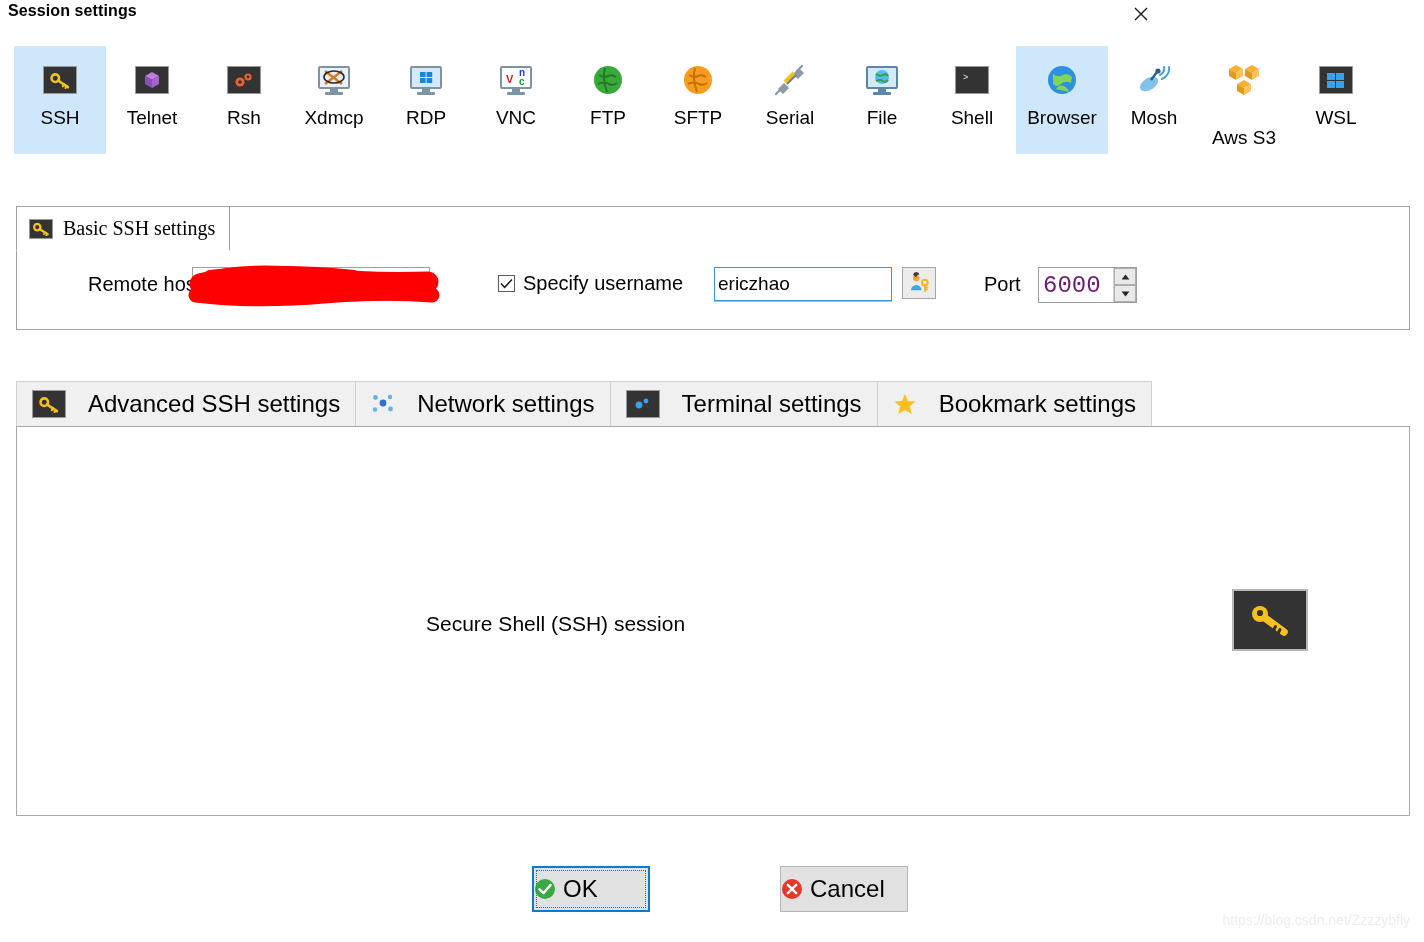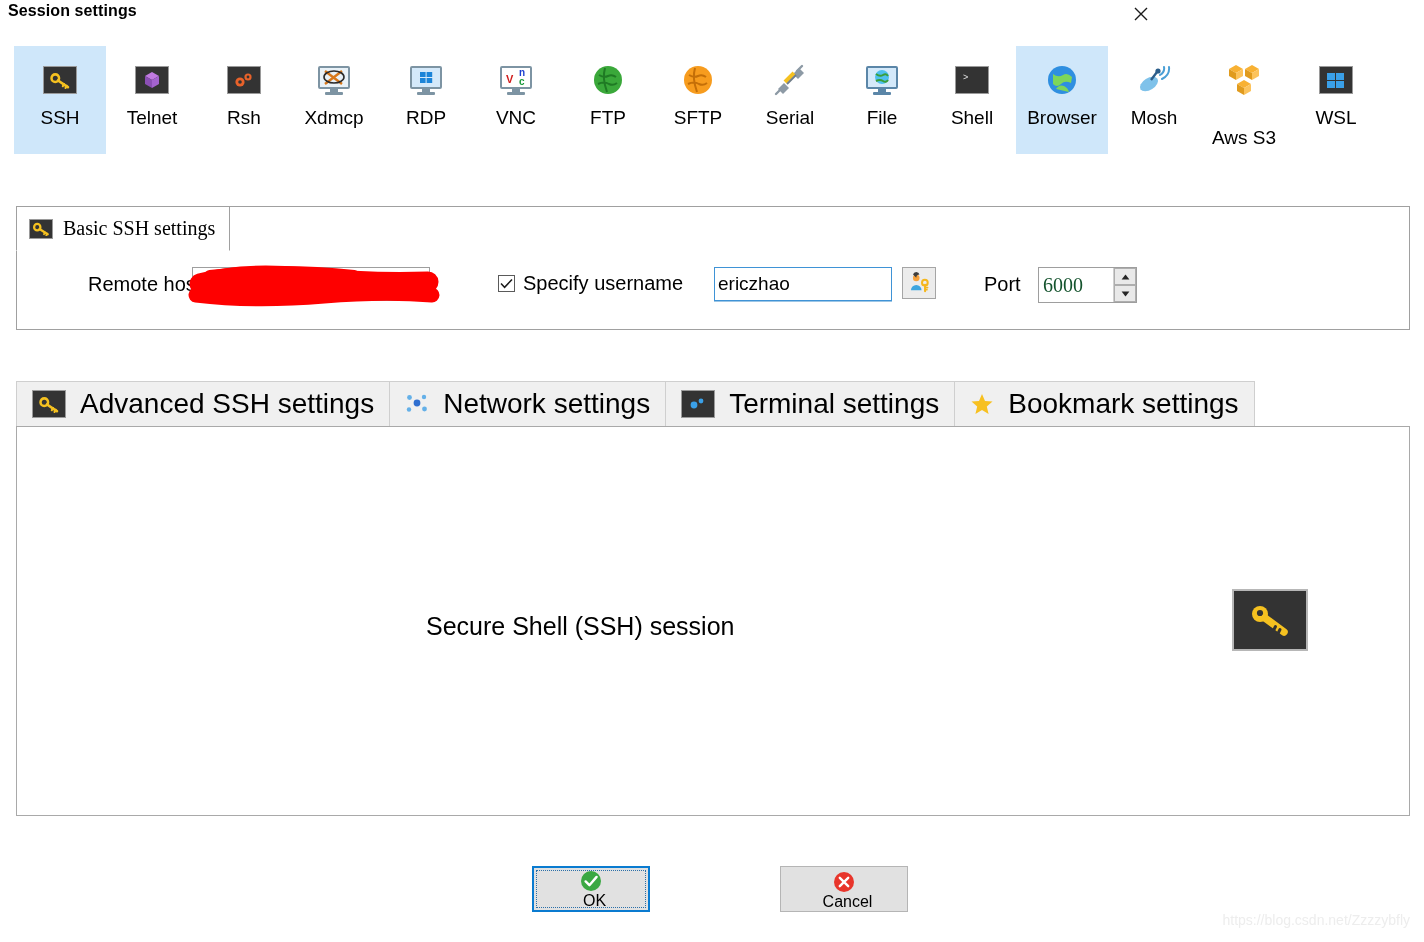--- a/index.html
+++ b/index.html
@@ -185,25 +185,25 @@
     position: absolute;
     display: flex;
     box-sizing: border-box;
     border: 1px solid #9e9e9e;
     background: #fff;
     height: 36px;
   }
   .spinner input {
     border: none;
     outline: none;
-    font-family: Liberation Serif, serif;
-    font-size: 20px;
+    font-family: Liberation Mono, monospace;
+    font-size: 24px;
     width: 66px;
     padding: 0 4px;
-    color: #14532d;
+    color: #701a75;
     background: transparent;
   }
   .spin-arrows {
     display: flex;
     flex-direction: column;
     width: 22px;
     border-left: 1px solid #cfcfcf;
   }
   .spin-btn {
     flex: 1;
@@ -230,37 +230,37 @@
     border: 1px solid #cfcfcf;
     border-right: none;
     display: flex;
     align-items: center;
     padding: 0 15px;
     cursor: pointer;
     white-space: nowrap;
   }
   .stab:last-child { border-right: 1px solid #cfcfcf; }
   .stab .stabtext {
-    font-size: 28px;
-    margin-left: 14px;
+    font-size: 24px;
+    margin-left: 22px;
   }
 
   .content-panel {
     position: absolute;
     left: 16px; top: 426px;
     width: 1394px;
     height: 390px;
     border: 1px solid #a9a9a9;
     box-sizing: border-box;
     background: #ffffff;
   }
   .center-text {
     position: absolute;
     left: 426px; top: 612px;
-    font-size: 25px;
+    font-size: 21px;
     color: #000;
   }
   .big-key {
     position: absolute;
     left: 1232px; top: 589px;
     width: 76px; height: 62px;
     background: #333333;
     border: 2px solid #b7b7b7;
     box-sizing: border-box;
     display: flex;
@@ -270,25 +270,24 @@
 
   
   .dlgbtn {
     position: absolute;
     height: 46px;
     background: #e1e1e1;
     border: 1px solid #b5b5b5;
     box-sizing: border-box;
     display: flex;
     align-items: center;
-    justify-content: flex-end;
+    justify-content: flex-start;
     cursor: pointer;
-    font-size: 16px;
+    font-size: 24px;
     color: #000;
-    flex-direction: column;
   }
   .dlgbtn.primary {
     border: 2px solid #0a7bd0;
     background: #e1e1e1;
   }
   .dlgbtn.primary .focus-ring {
     position: absolute;
     left: 2px; top: 2px; right: 2px; bottom: 2px;
     border: 1px dotted #2b6fa8;
     pointer-events: none;

